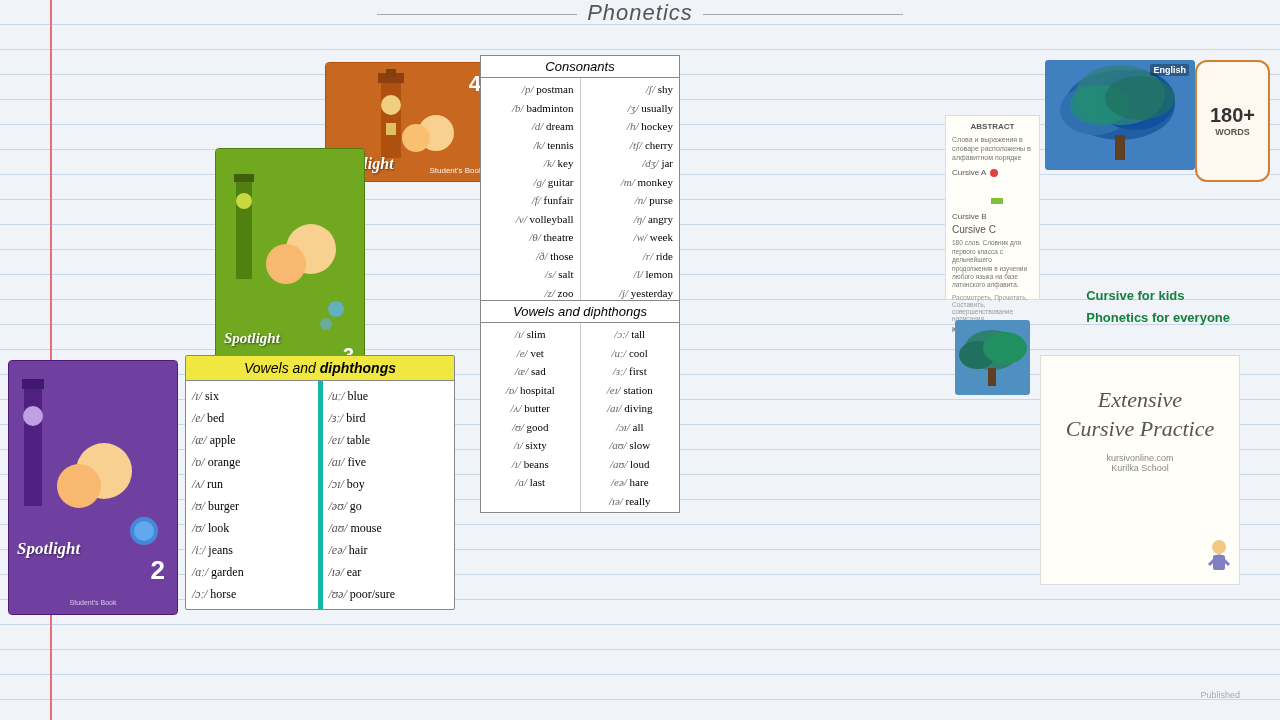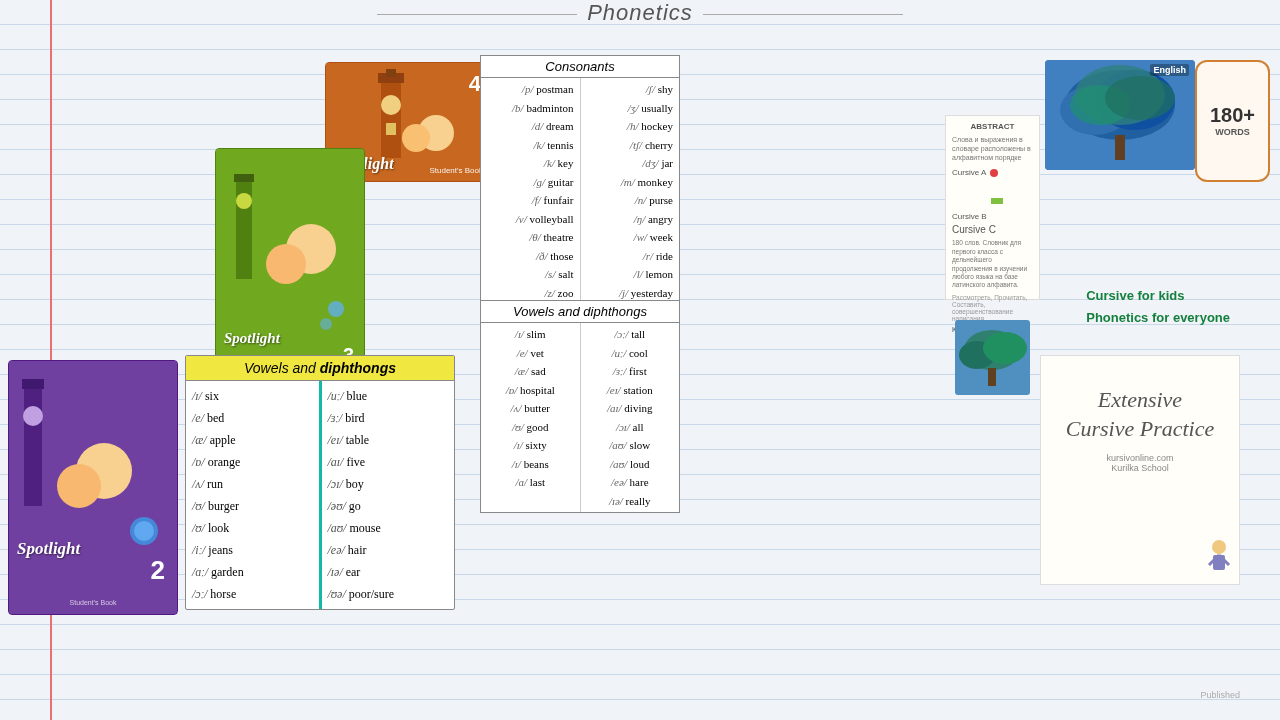--- a/index.html
+++ b/index.html
@@ -143,21 +143,21 @@
     .vowels-table-header span {
       font-style: italic;
       font-weight: normal;
     }
     .vowels-table-body {
       display: flex;
     }
     .vowels-col {
       flex: 1;
       padding: 4px 6px;
-      border-right: 3px solid #14b8a6;
+      border-right: 5px solid #14b8a6;
     }
     .vowels-col:last-child {
       border-right: none;
     }
     .vowels-row {
       padding: 2px 0;
       font-size: 12px;
       font-family: Georgia, serif;
       line-height: 1.5;
     }

